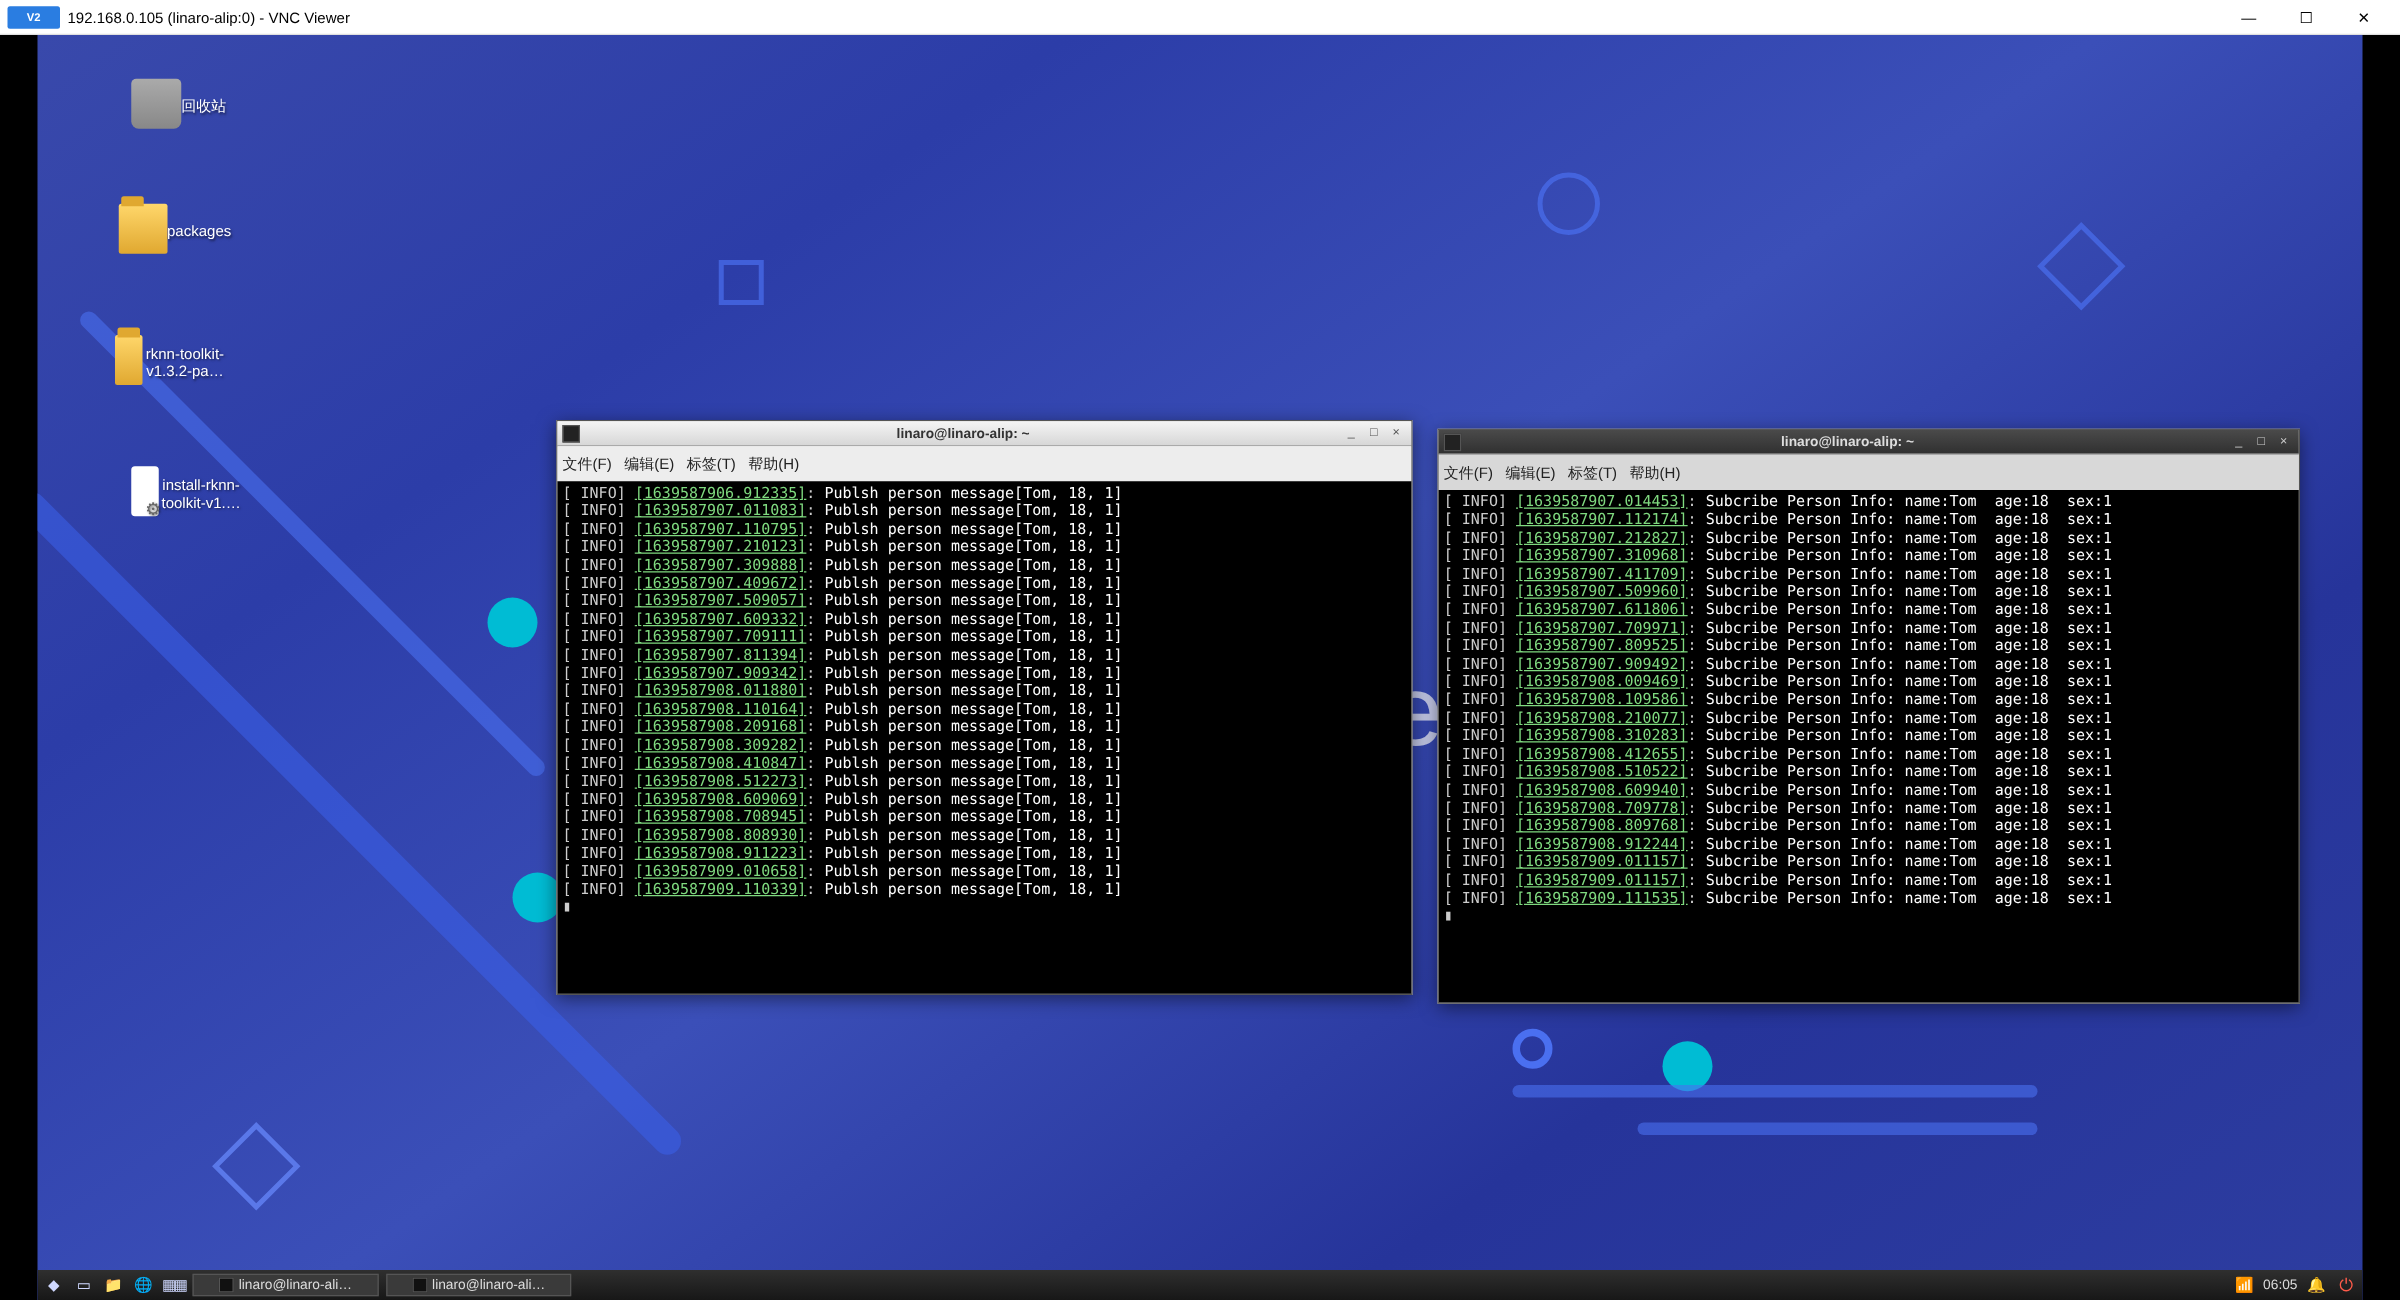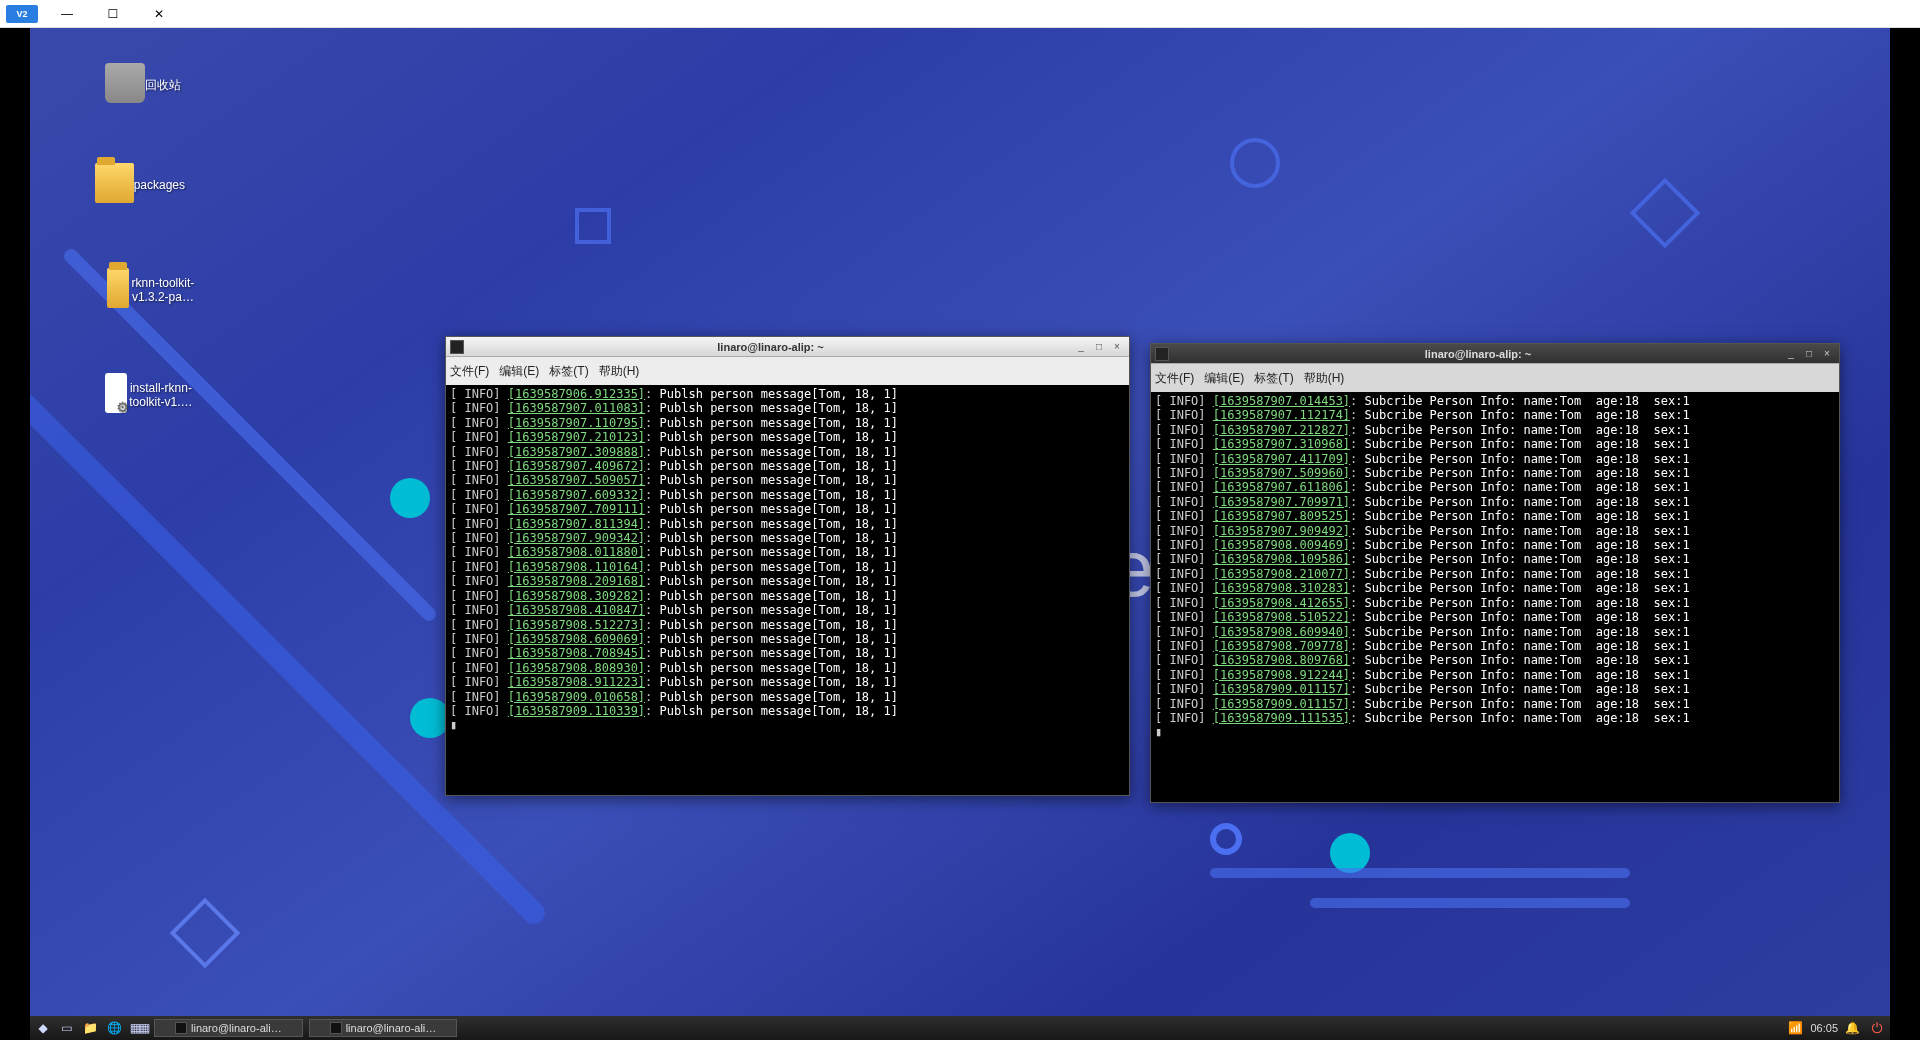--- a/index.html
+++ b/index.html
@@ -22,21 +22,21 @@
     height: 28px;
     background: #fff;
     border-bottom: 1px solid #e0e0e0;
     display: flex;
     align-items: center;
     padding: 0 6px;
     font-size: 12px;
     color: #000;
   }
   .vnc-titlebar .icon {
-    width: 32px; height: 18px;
+    width: 42px; height: 18px;
     background: #2a7de1;
     color: #fff;
     font-size: 9px;
     font-weight: bold;
     display: flex;
     align-items: center;
     justify-content: center;
     margin-right: 6px;
     border-radius: 2px;
   }
@@ -168,20 +168,21 @@
   .spacer { flex:1; }
   .sys-tray { display:flex;align-items:center;gap:6px; }
   .power { color:#ff5b4a; font-size:14px;}
 </style>
 </head>
 <body>
 
 <div class="vnc-window">
   <div class="vnc-titlebar">
     <div class="icon">V2</div>
+    <div class="vnc-title-text">192.168.0.105 (linaro-alip:0) - VNC Viewer</div>
     <div class="vnc-winbtn">—</div>
     <div class="vnc-winbtn">☐</div>
     <div class="vnc-winbtn">✕</div>
   </div>
 
   <div class="vnc-content">
     <div class="remote-desktop">
 
       <div class="bg-shape bg-square" style="top:180px;left:545px;"></div>
       <div class="bg-shape bg-circle-outline" style="top:110px;left:1200px;"></div>
@@ -198,21 +199,21 @@
       <div class="bg-e" style="top:495px;left:1080px;">e</div>
 
       <div class="desktop-icon" style="top:35px;left:75px;">
         <div class="img trash-img"></div>
         <div>回收站</div>
       </div>
       <div class="desktop-icon" style="top:135px;left:65px;">
         <div class="img folder-img"></div>
         <div>packages</div>
       </div>
-      <div class="desktop-icon" style="top:240px;left:77px;">
+      <div class="desktop-icon" style="top:240px;left:62px;">
         <div class="img folder-img"></div>
         <div>rknn-toolkit-v1.3.2-pa…</div>
       </div>
       <div class="desktop-icon" style="top:345px;left:75px;">
         <div class="img script-img"></div>
         <div>install-rknn-toolkit-v1.…</div>
       </div>
 
       <div class="term-window" style="top:308px;left:415px;width:685px;height:460px;">
         <div class="term-titlebar">

